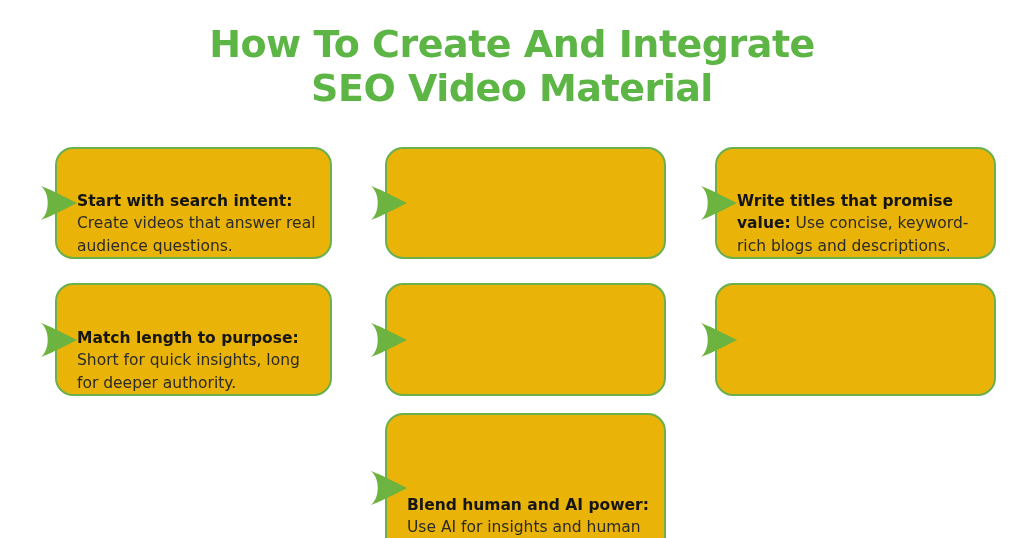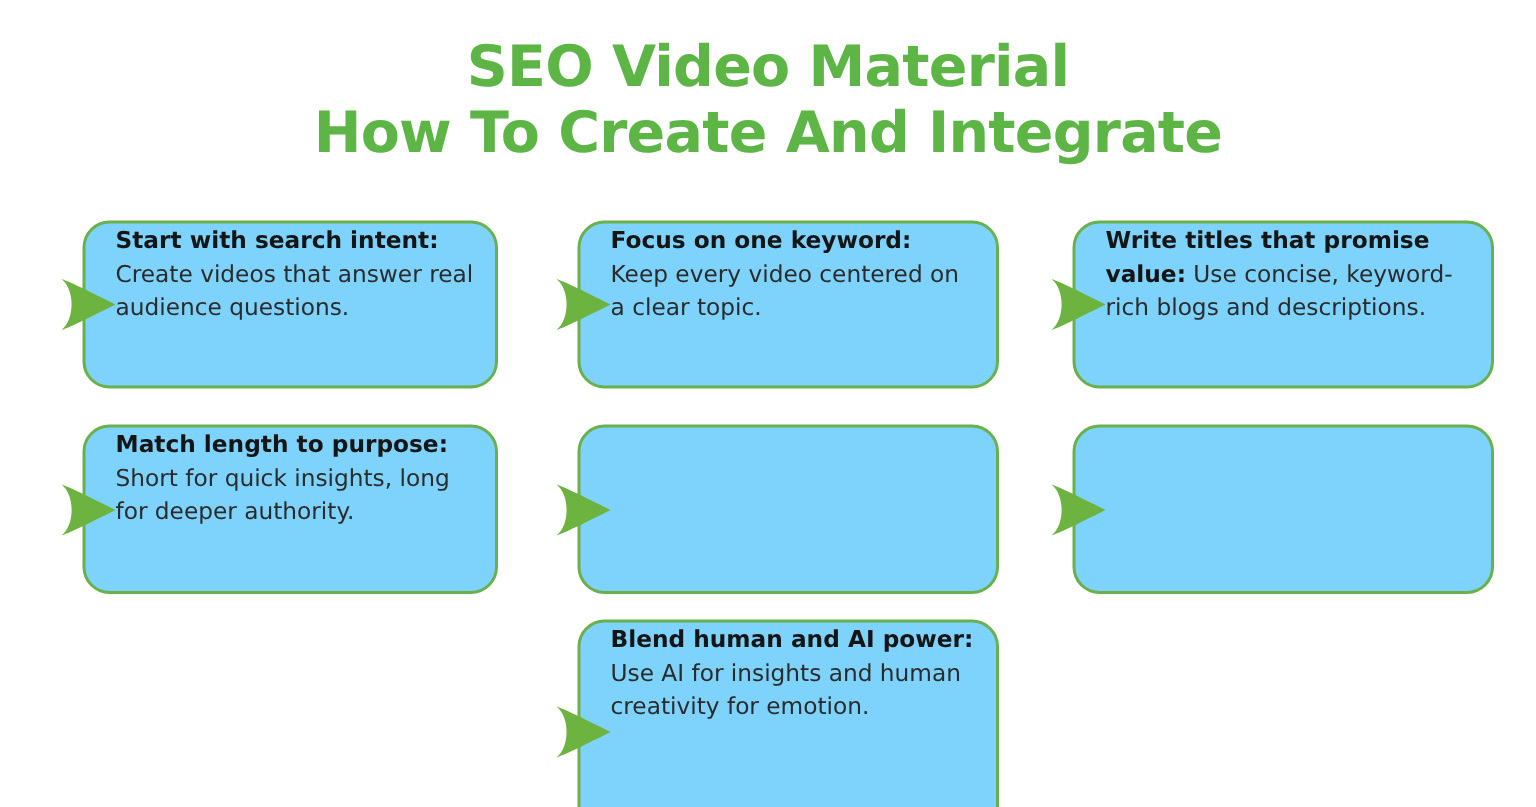--- a/index.html
+++ b/index.html
@@ -37,25 +37,25 @@
     line-height: 44px;
     letter-spacing: -0.5px;
     color: #5cb545;
     white-space: nowrap;
   }
 
   
   .card {
     position: absolute;
     box-sizing: border-box;
-    background: #7dd3fc;
+    background: #eab308;
     border: 2px solid #6ab04c;
     border-radius: 18px;
     display: flex;
-    align-items: flex-start;
+    align-items: flex-end;
   }
   .card-text {
     font-family: "DejaVu Sans", sans-serif;
     font-size: 15.5px;
     line-height: 22.5px;
     color: #1d1d1b;
     padding: 0 14px 0 20px;
     width: 100%;
     box-sizing: border-box;
   }
@@ -93,40 +93,39 @@
   .row-1 { top: 147px; height: 112px; }
   .row-2 { top: 283px; height: 113px; }
   .row-3 { top: 413px; height: 150px; }
 </style>
 </head>
 <body>
 
 <div id="infographic">
 
   <div class="title-block">
+    <span class="title-line">How To Create And Integrate</span>
     <span class="title-line">SEO Video Material</span>
-    <span class="title-line">How To Create And Integrate</span>
   </div>
 
   <div id="cards-layer">
       <div class="card col-1 row-1">
         <span class="arrow">
           <svg viewBox="0 0 44 42" xmlns="http://www.w3.org/2000/svg">
             <path d="M4 4 C13 11, 13 31, 4 38 C12 35, 18 32, 40 21 C18 10, 12 7, 4 4 Z" fill="#6cb33f"></path>
           </svg>
         </span>
         <div class="card-text"><span class="card-label">Start with search intent:</span><span class="card-body"> Create videos that answer real audience questions.</span></div>
       </div>
       <div class="card col-2 row-1">
         <span class="arrow">
           <svg viewBox="0 0 44 42" xmlns="http://www.w3.org/2000/svg">
             <path d="M4 4 C13 11, 13 31, 4 38 C12 35, 18 32, 40 21 C18 10, 12 7, 4 4 Z" fill="#6cb33f"></path>
           </svg>
         </span>
-        <div class="card-text"><span class="card-label">Focus on one keyword:</span><span class="card-body"> Keep every video centered on a clear topic.</span></div>
       </div>
       <div class="card col-3 row-1">
         <span class="arrow">
           <svg viewBox="0 0 44 42" xmlns="http://www.w3.org/2000/svg">
             <path d="M4 4 C13 11, 13 31, 4 38 C12 35, 18 32, 40 21 C18 10, 12 7, 4 4 Z" fill="#6cb33f"></path>
           </svg>
         </span>
         <div class="card-text"><span class="card-label">Write titles that promise value:</span><span class="card-body"> Use concise, keyword-rich blogs and descriptions.</span></div>
       </div>
       <div class="card col-1 row-2">

